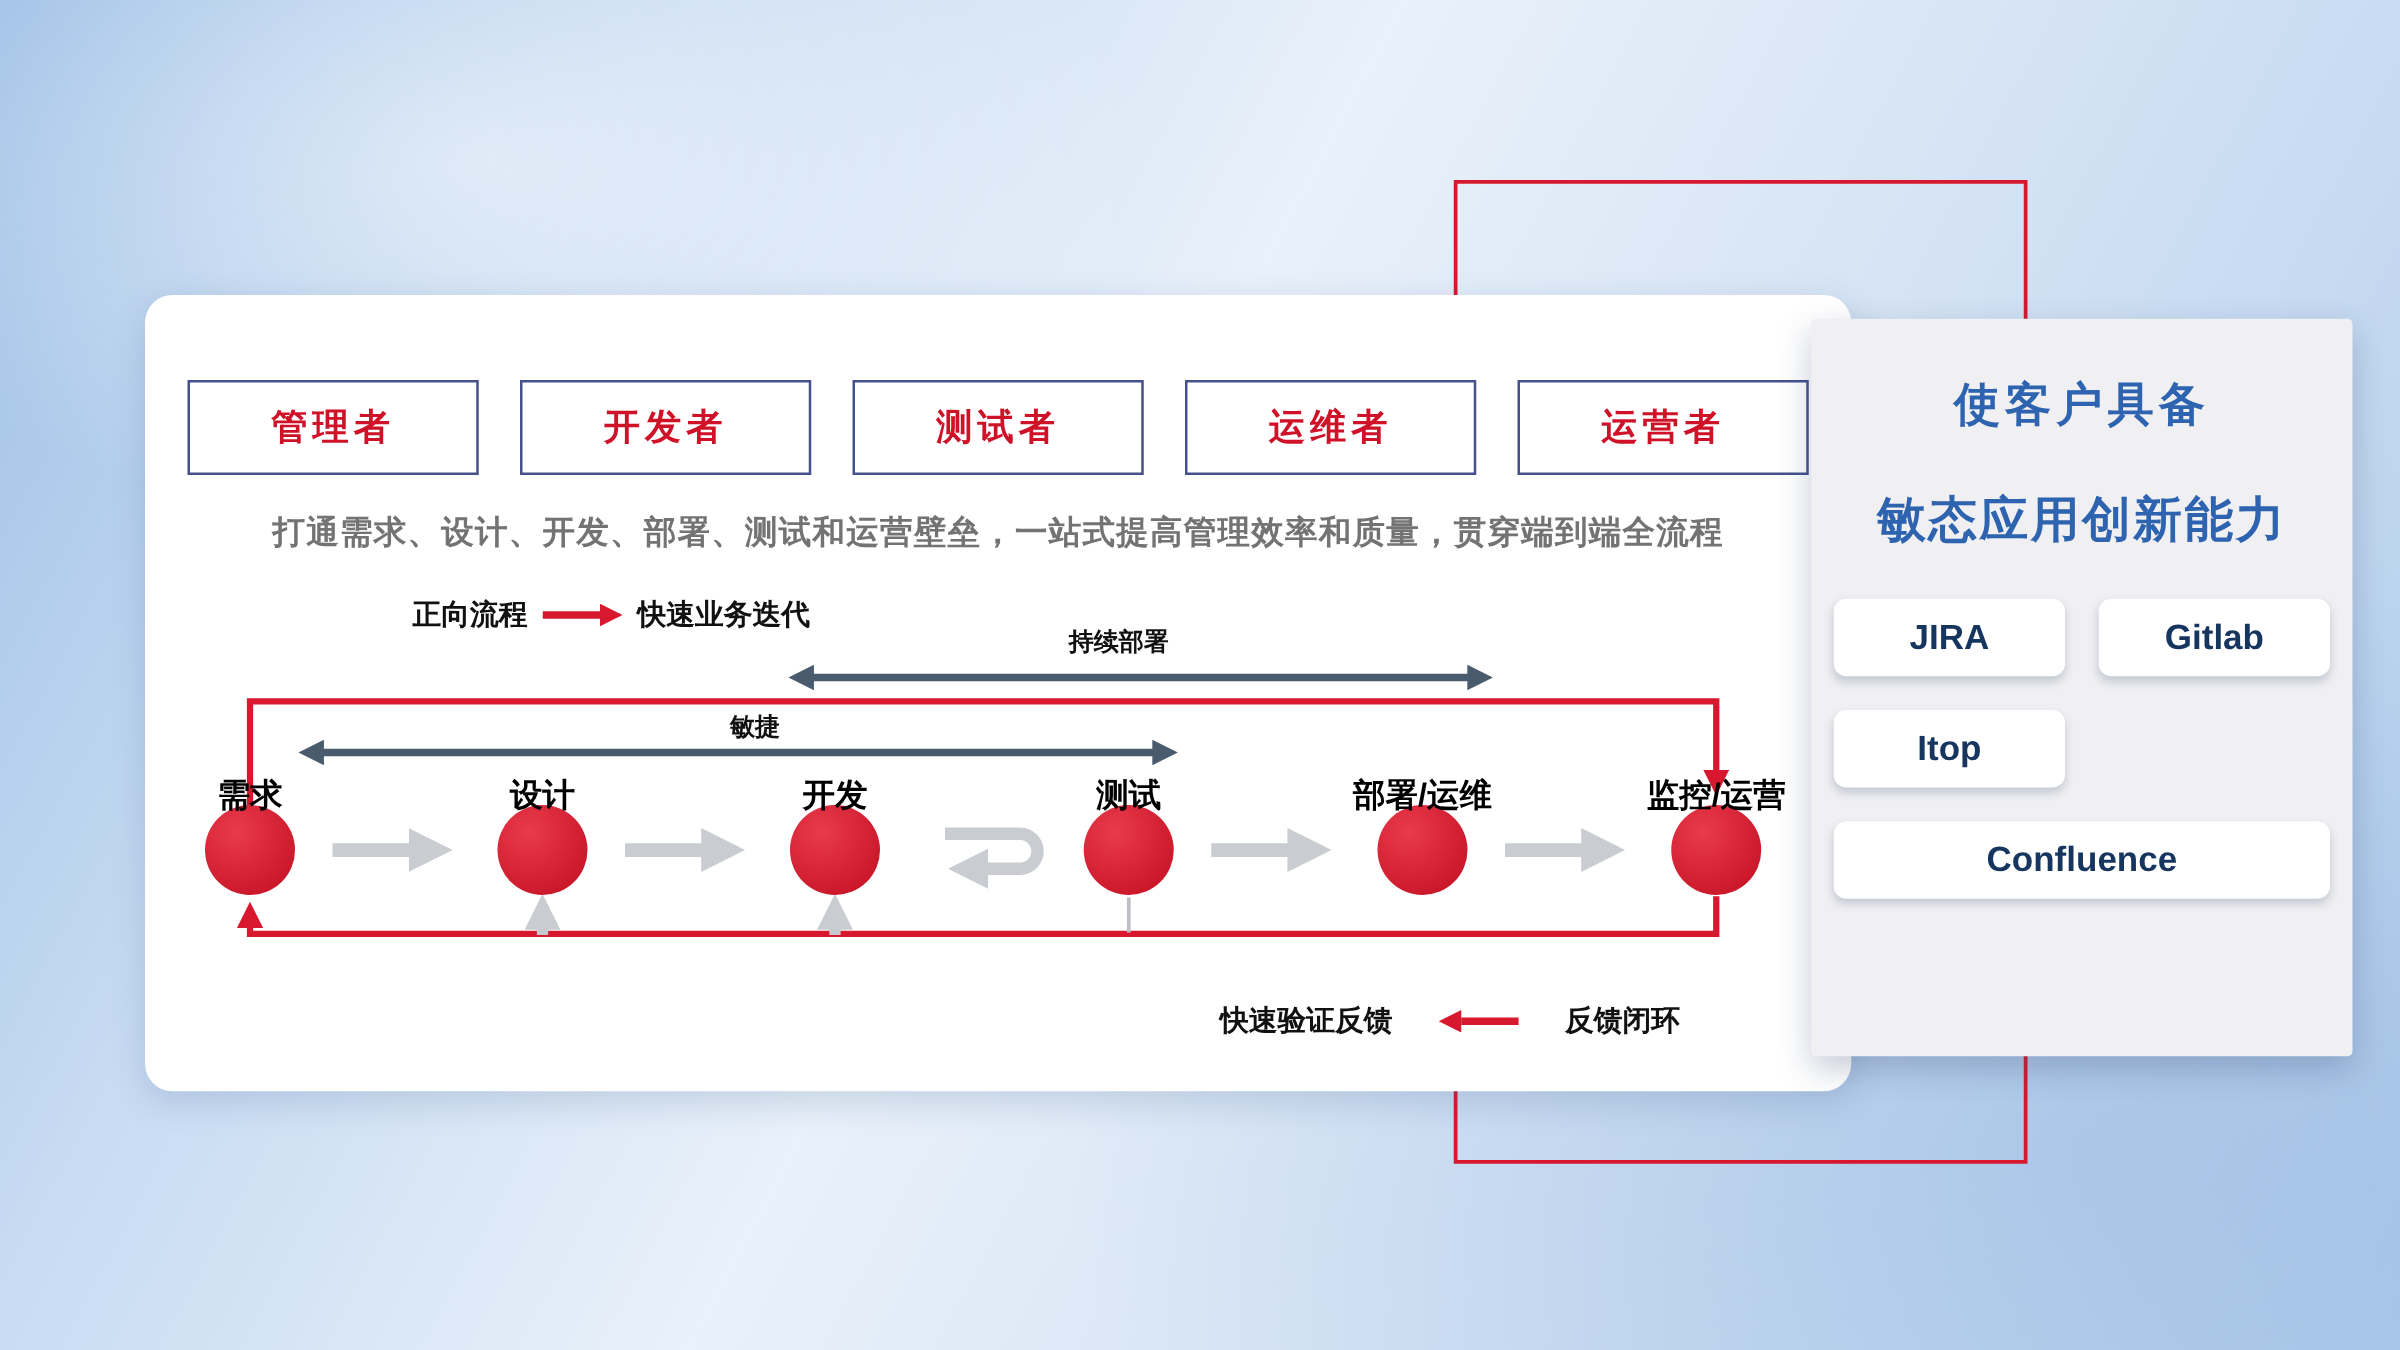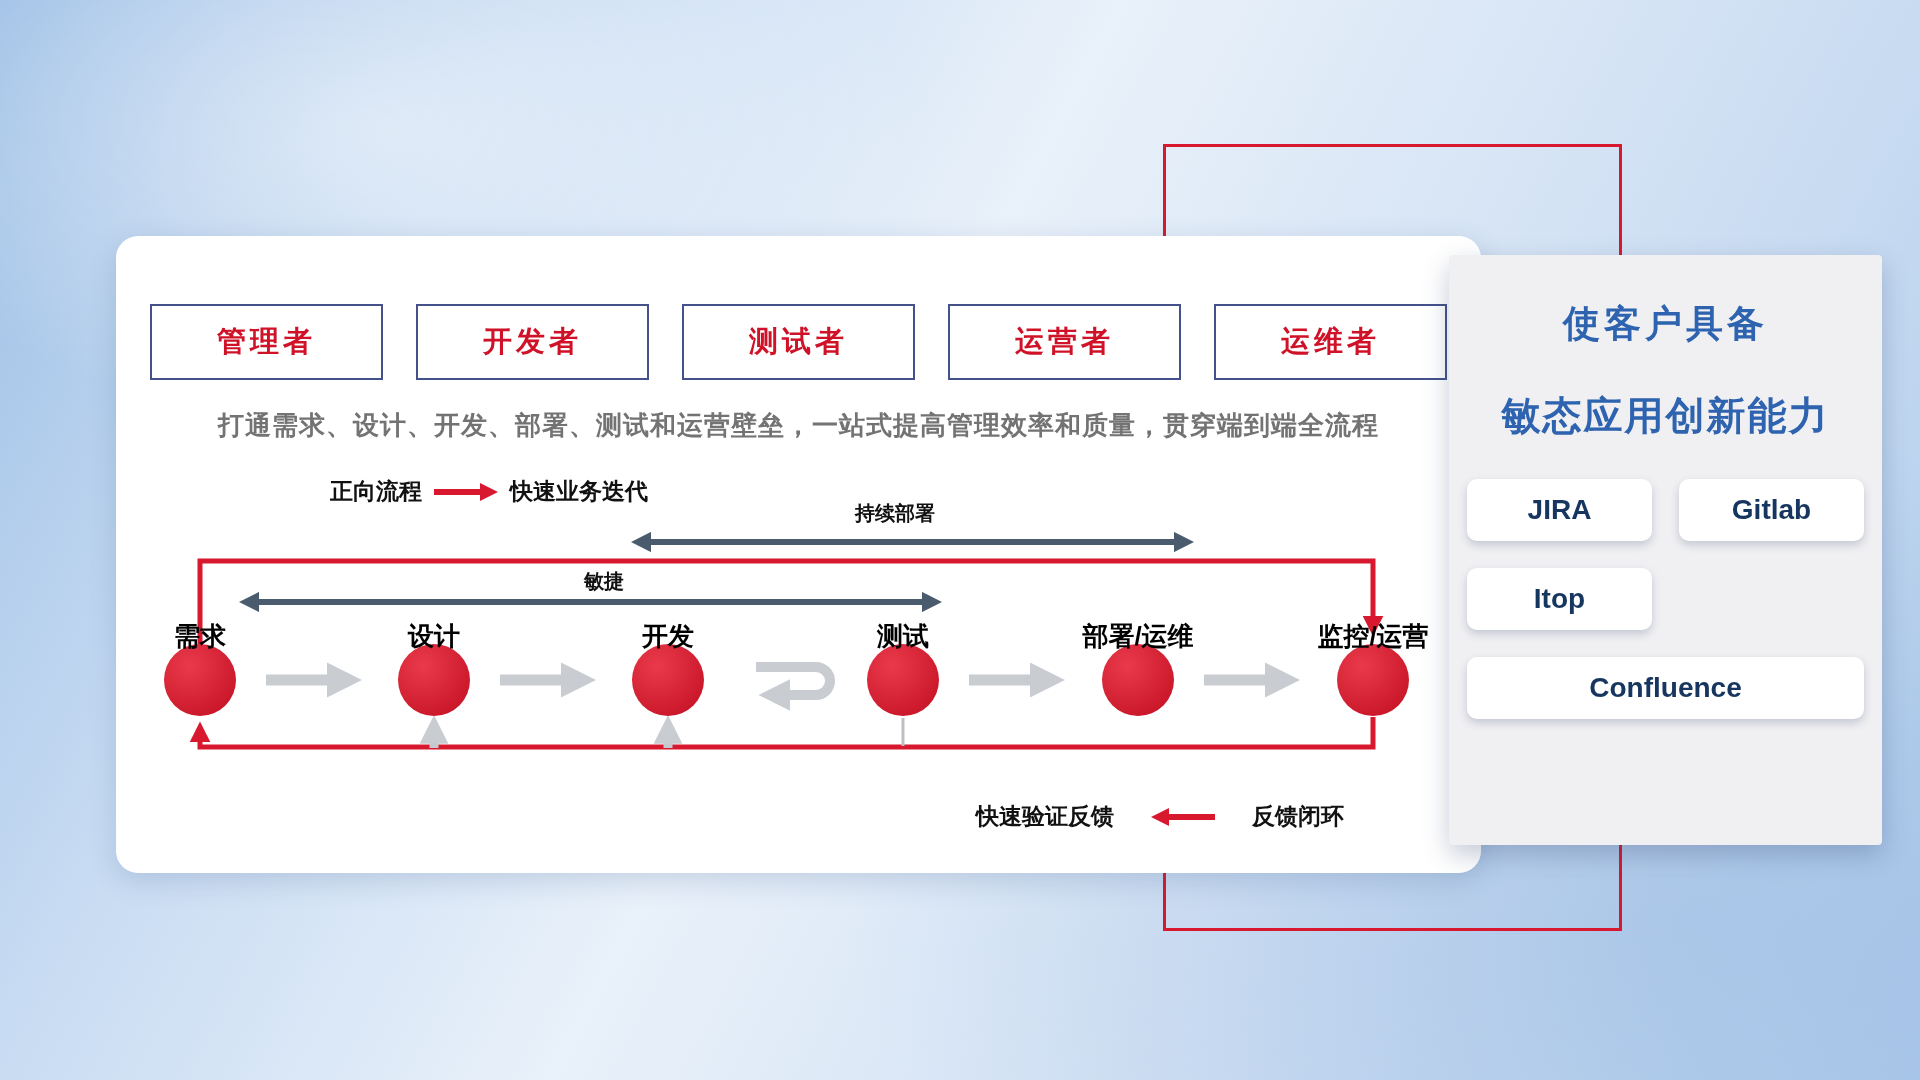--- a/index.html
+++ b/index.html
@@ -97,24 +97,24 @@
       <div class="role-box">
         <span>管理者</span>
       </div>
       <div class="role-box">
         <span>开发者</span>
       </div>
       <div class="role-box">
         <span>测试者</span>
       </div>
       <div class="role-box">
+        <span>运维者</span>
+      </div>
+      <div class="role-box">
         <span>运营者</span>
-      </div>
-      <div class="role-box">
-        <span>运维者</span>
       </div>
     </div>
 
     <div class="subtitle">打通需求、设计、开发、部署、测试和运营壁垒，一站式提高管理效率和质量，贯穿端到端全流程</div>
 
     <div class="legend legend-forward">
       <span>正向流程</span>
       <svg width="64" height="18">
         <line x1="0" y1="9" x2="46" y2="9" stroke="#d7182e" stroke-width="6"></line>
         <polygon points="46,0 64,9 46,18" fill="#d7182e"></polygon>

